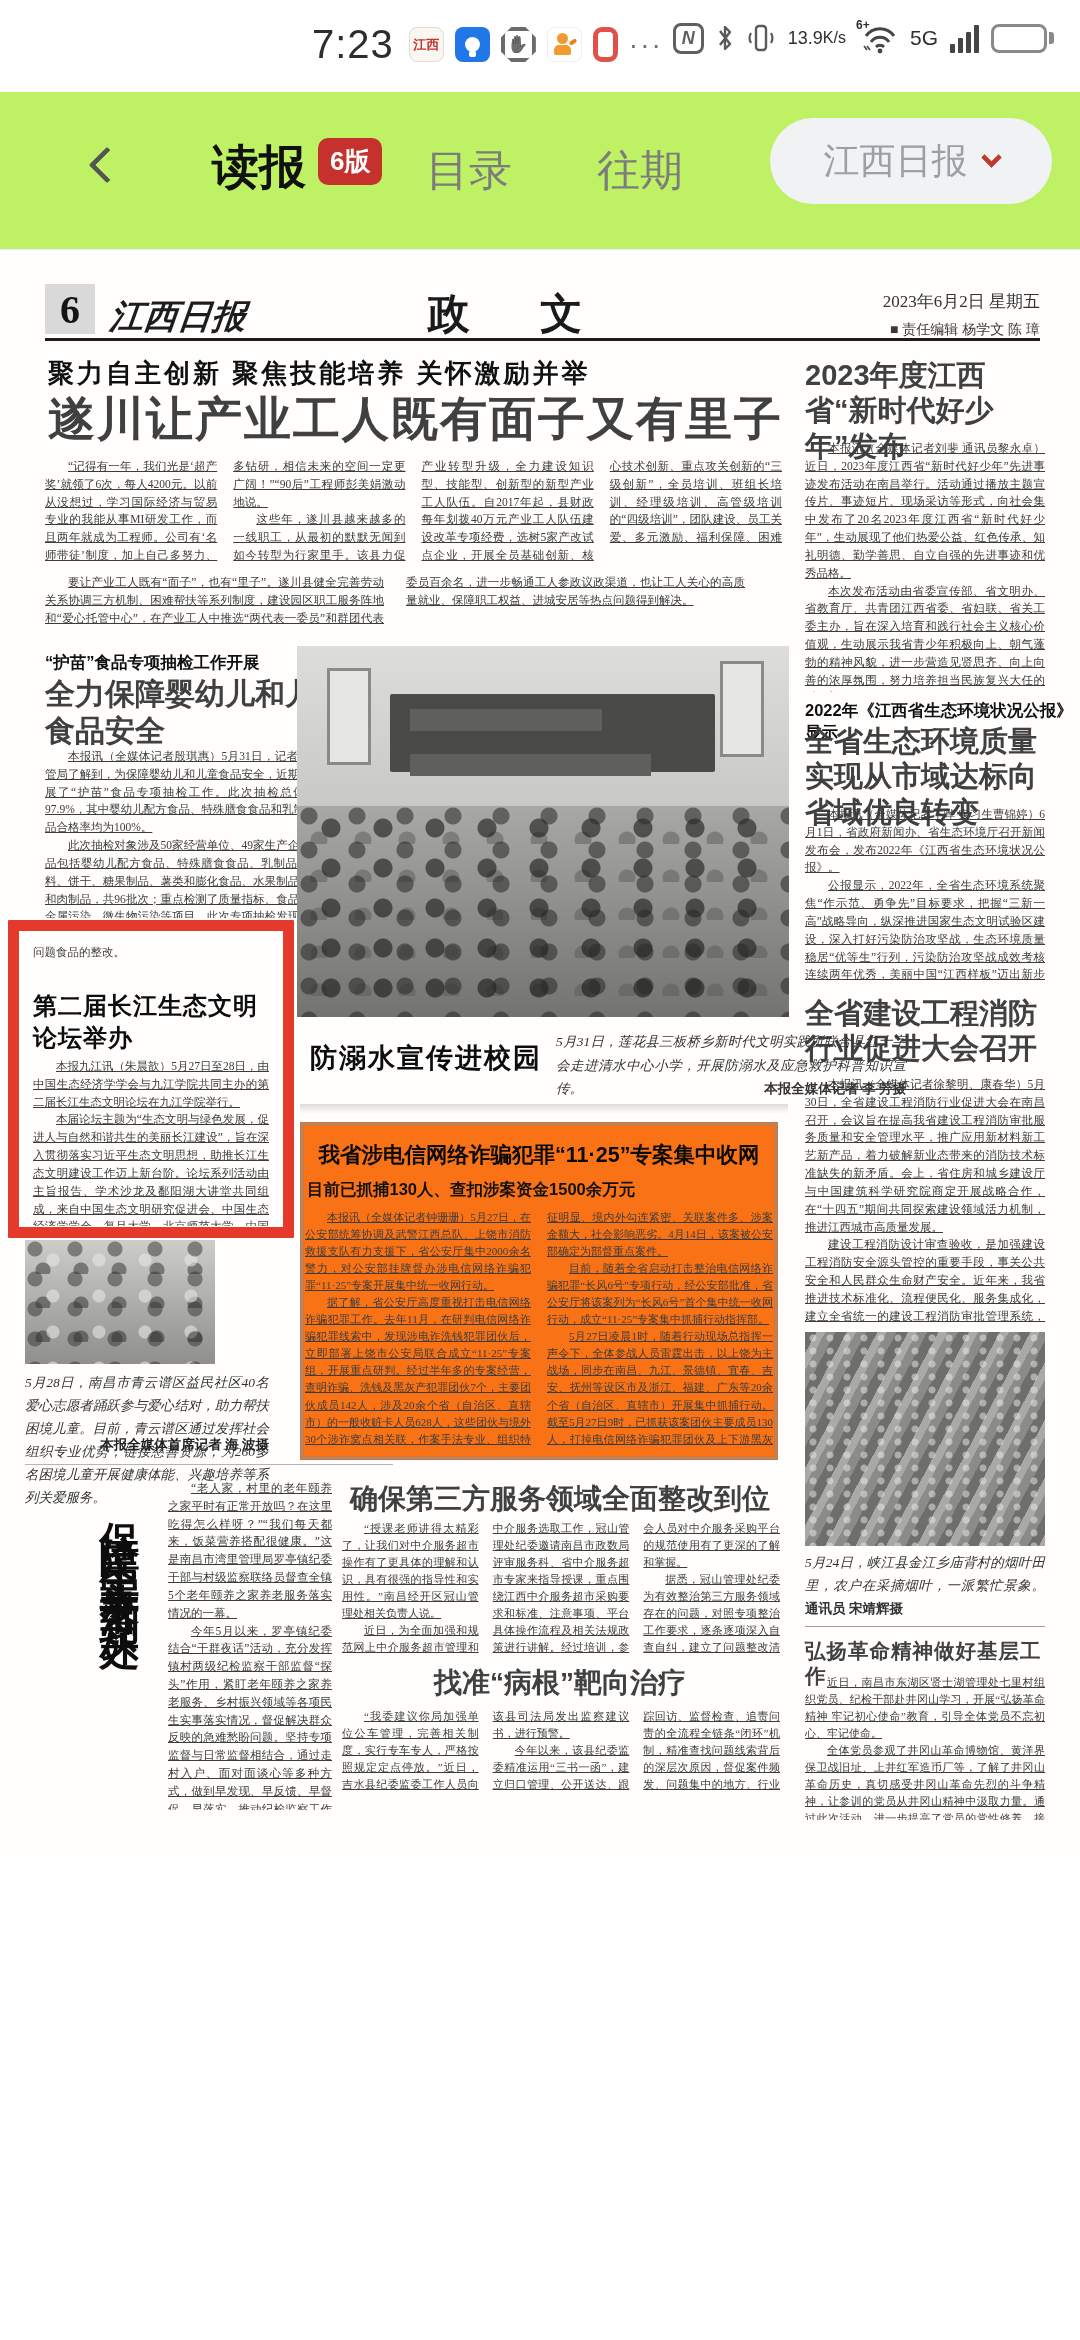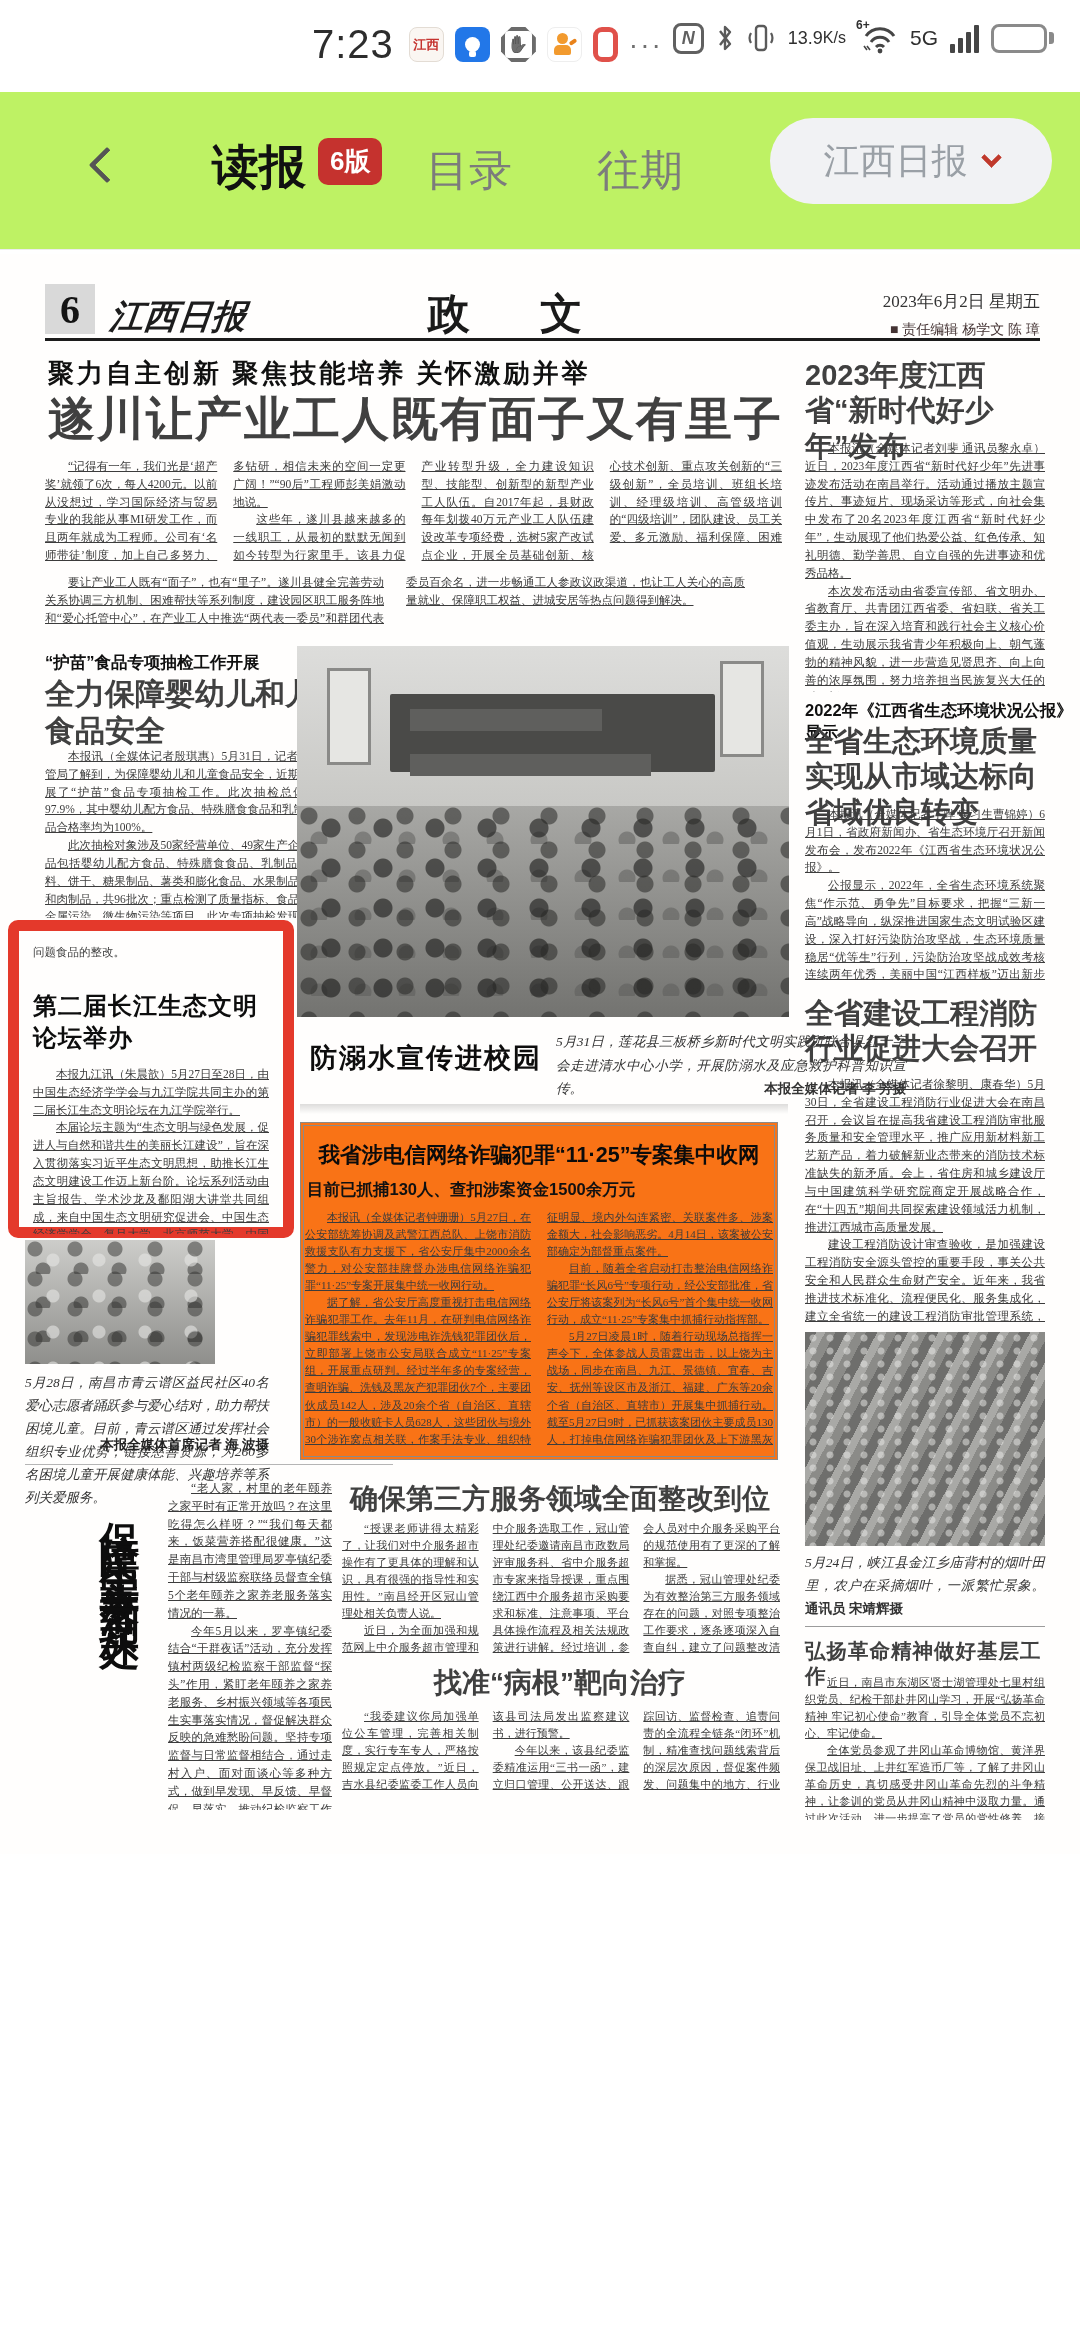--- a/index.html
+++ b/index.html
@@ -88,24 +88,24 @@
   .eco-kicker{left:805px;top:446px;font-size:16.5px;}
   .eco-hl{left:805px;top:470px;width:245px;font-size:29px;}
   .eco-body{left:805px;top:552px;width:240px;height:174px;}
   .fire-hl{left:805px;top:742px;width:245px;font-size:29px;}
   .fire-body{left:805px;top:822px;width:240px;height:248px;}
 
   .food-kicker{left:45px;top:398px;font-size:16.5px;}
   .food-hl{left:45px;top:422px;width:316px;font-size:30px;}
   .food-body{left:45px;top:494px;width:312px;height:170px;}
 
-  .redbox{left:8px;top:666px;width:286px;height:318px;border:11px solid #e4392b;border-radius:10px;background:#fffefd;padding:14px 14px;}
+  .redbox{left:8px;top:666px;width:286px;height:318px;border:11px solid #e4392b;border-radius:1px;background:#fffefd;padding:14px 14px;}
   .redbox .pre{font-family:var(--serif);font-size:11.5px;color:var(--body);}
   .forum-hl{font-size:24px;font-weight:800;color:#0d0d0d;margin-top:30px;letter-spacing:1px;}
-  .forum-body{margin-top:12px;height:168px;}
+  .forum-body{margin-top:4px;height:168px;}
 
   .photo{overflow:hidden;}
   .classroom{left:297px;top:392px;width:492px;height:371px;background:linear-gradient(180deg,#dddddb,#c9c9c6 42%,#b3b3b0);}
   .blackboard{position:absolute;left:19%;right:15%;top:13%;height:21%;background:#4a4a48;border-radius:2px;}
   .banner{position:absolute;background:#5f5f5d;height:6%;}
   .banner.b1{left:23%;right:38%;top:17%;}
   .banner.b2{left:23%;right:28%;top:29%;}
   .poster{position:absolute;width:9%;height:26%;background:#e6e6e3;border:3px solid #8a8a88;top:6%;}
   .poster.p1{left:6%;} .poster.p2{right:5%;top:4%;}
   .crowd{position:absolute;left:0;right:0;bottom:0;height:57%;background:linear-gradient(#a8a8a5,#737370);}

